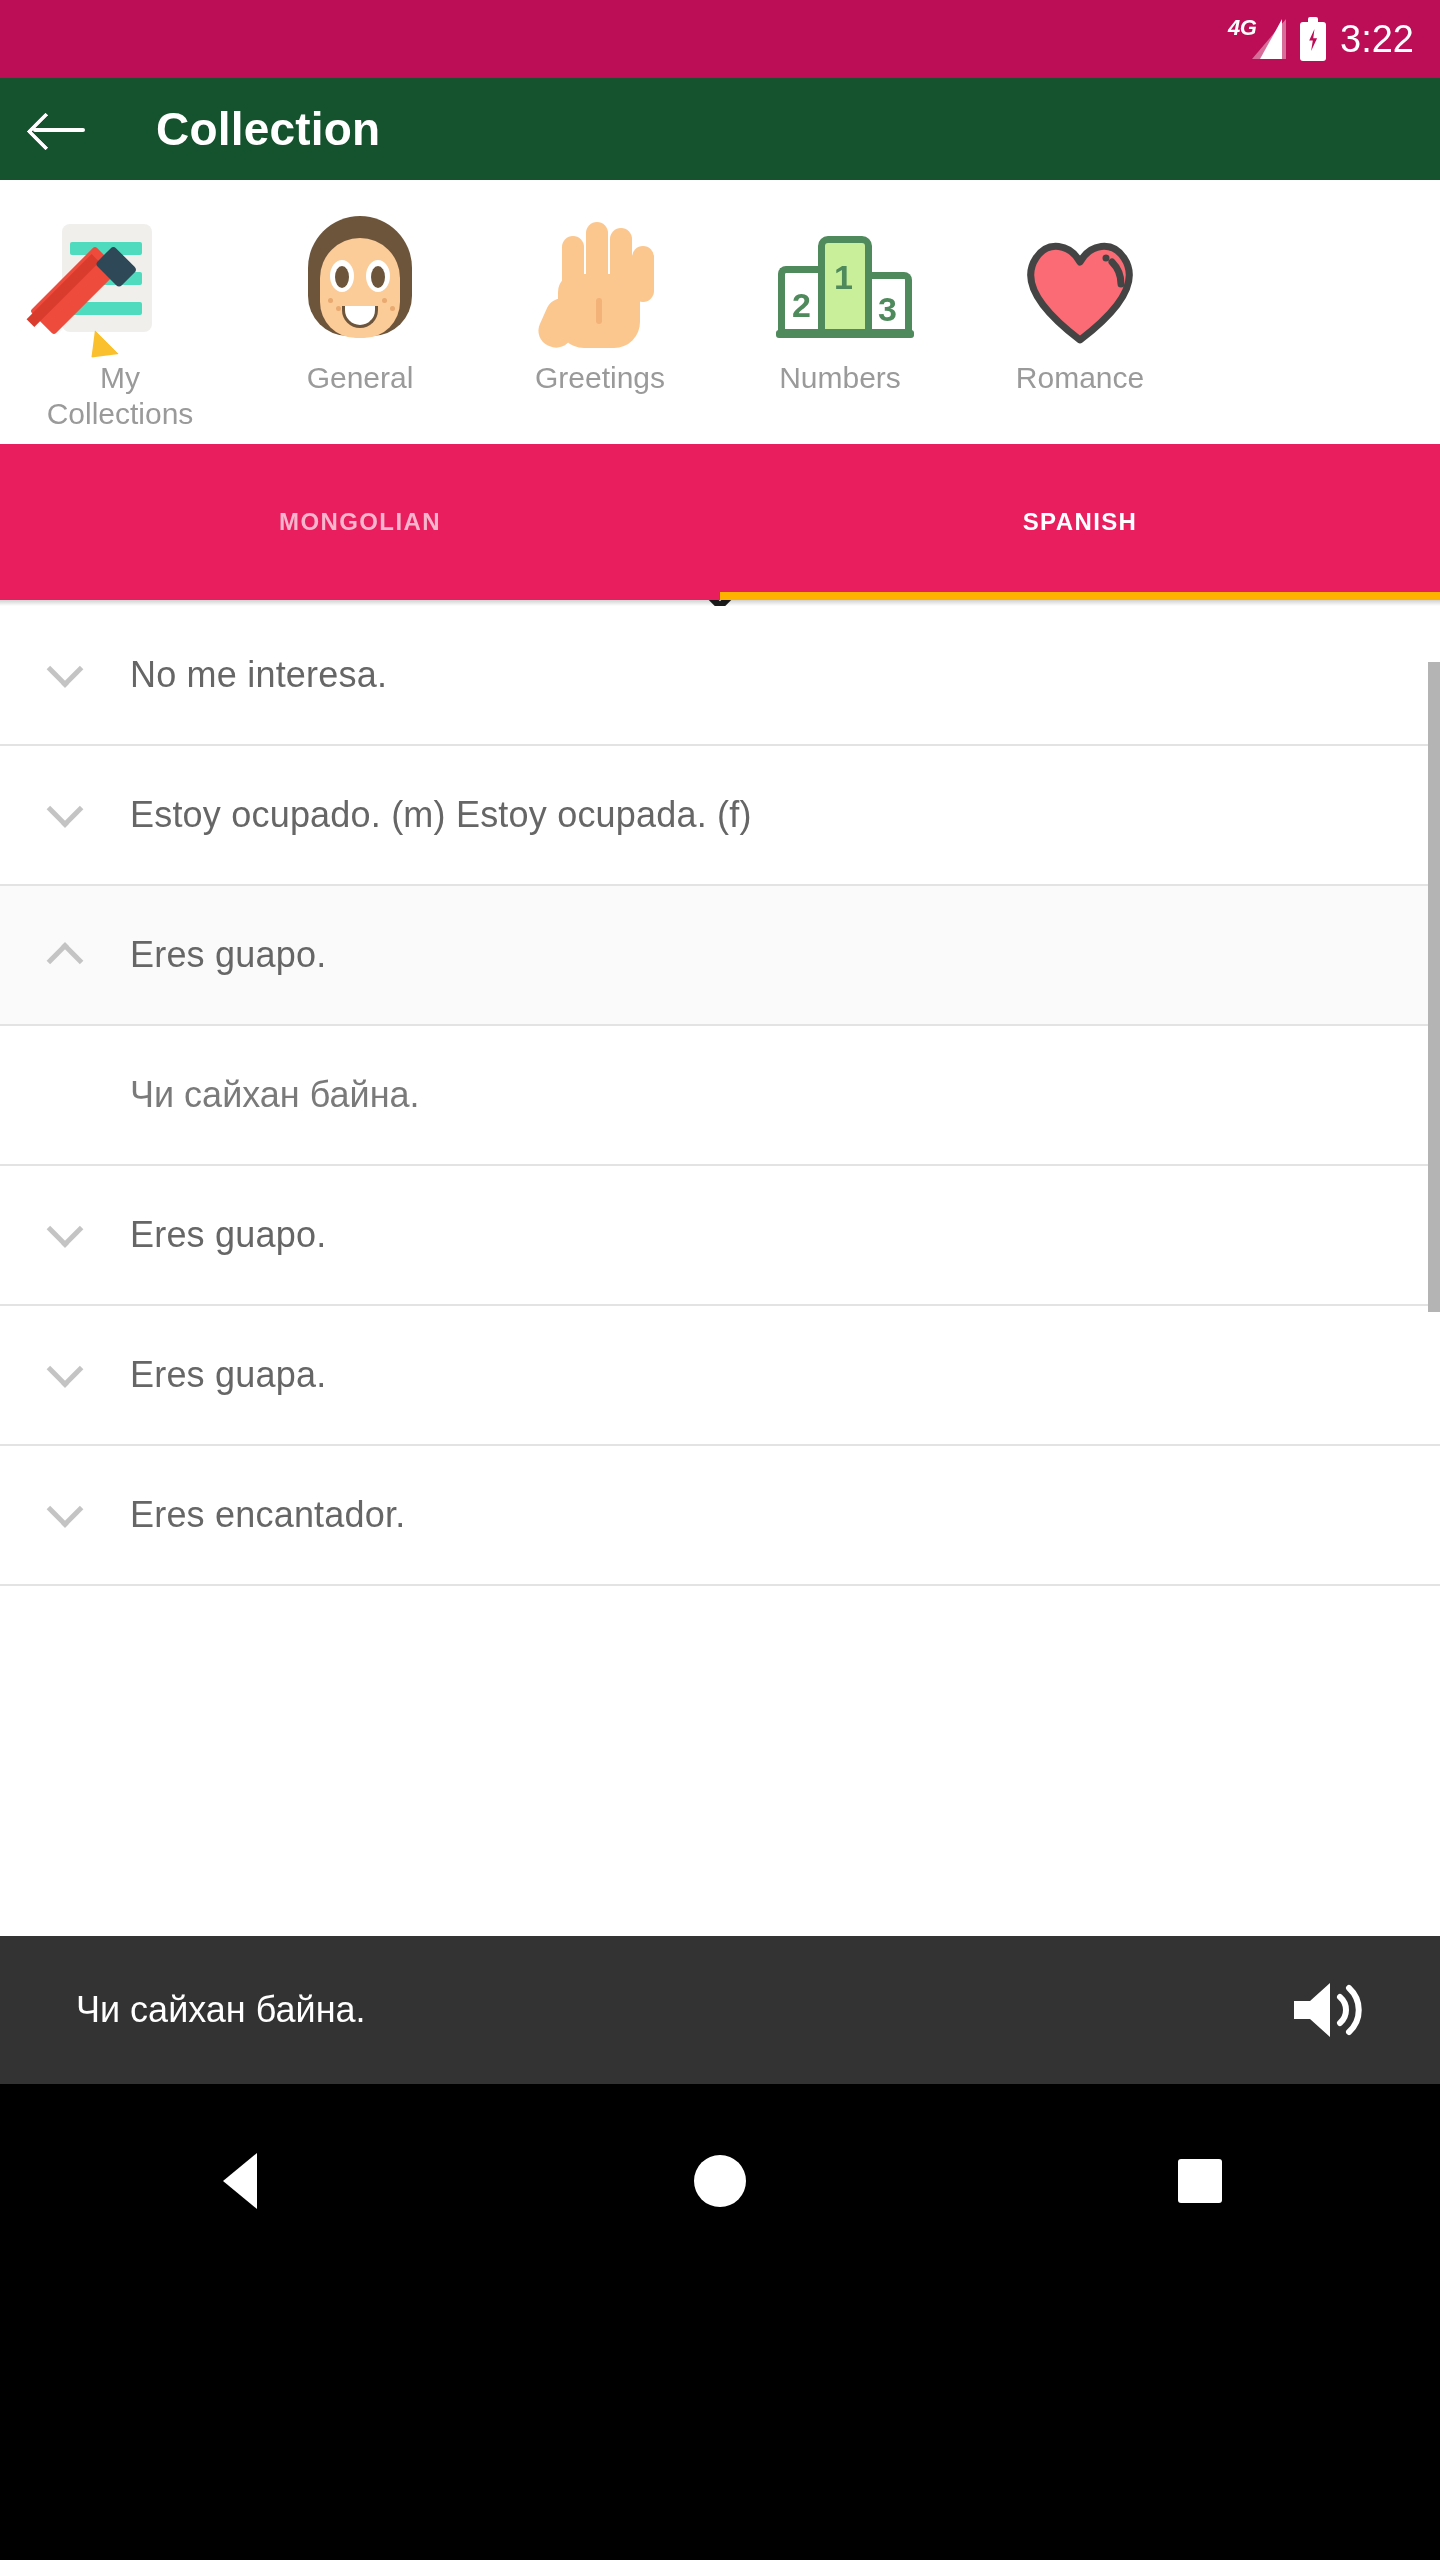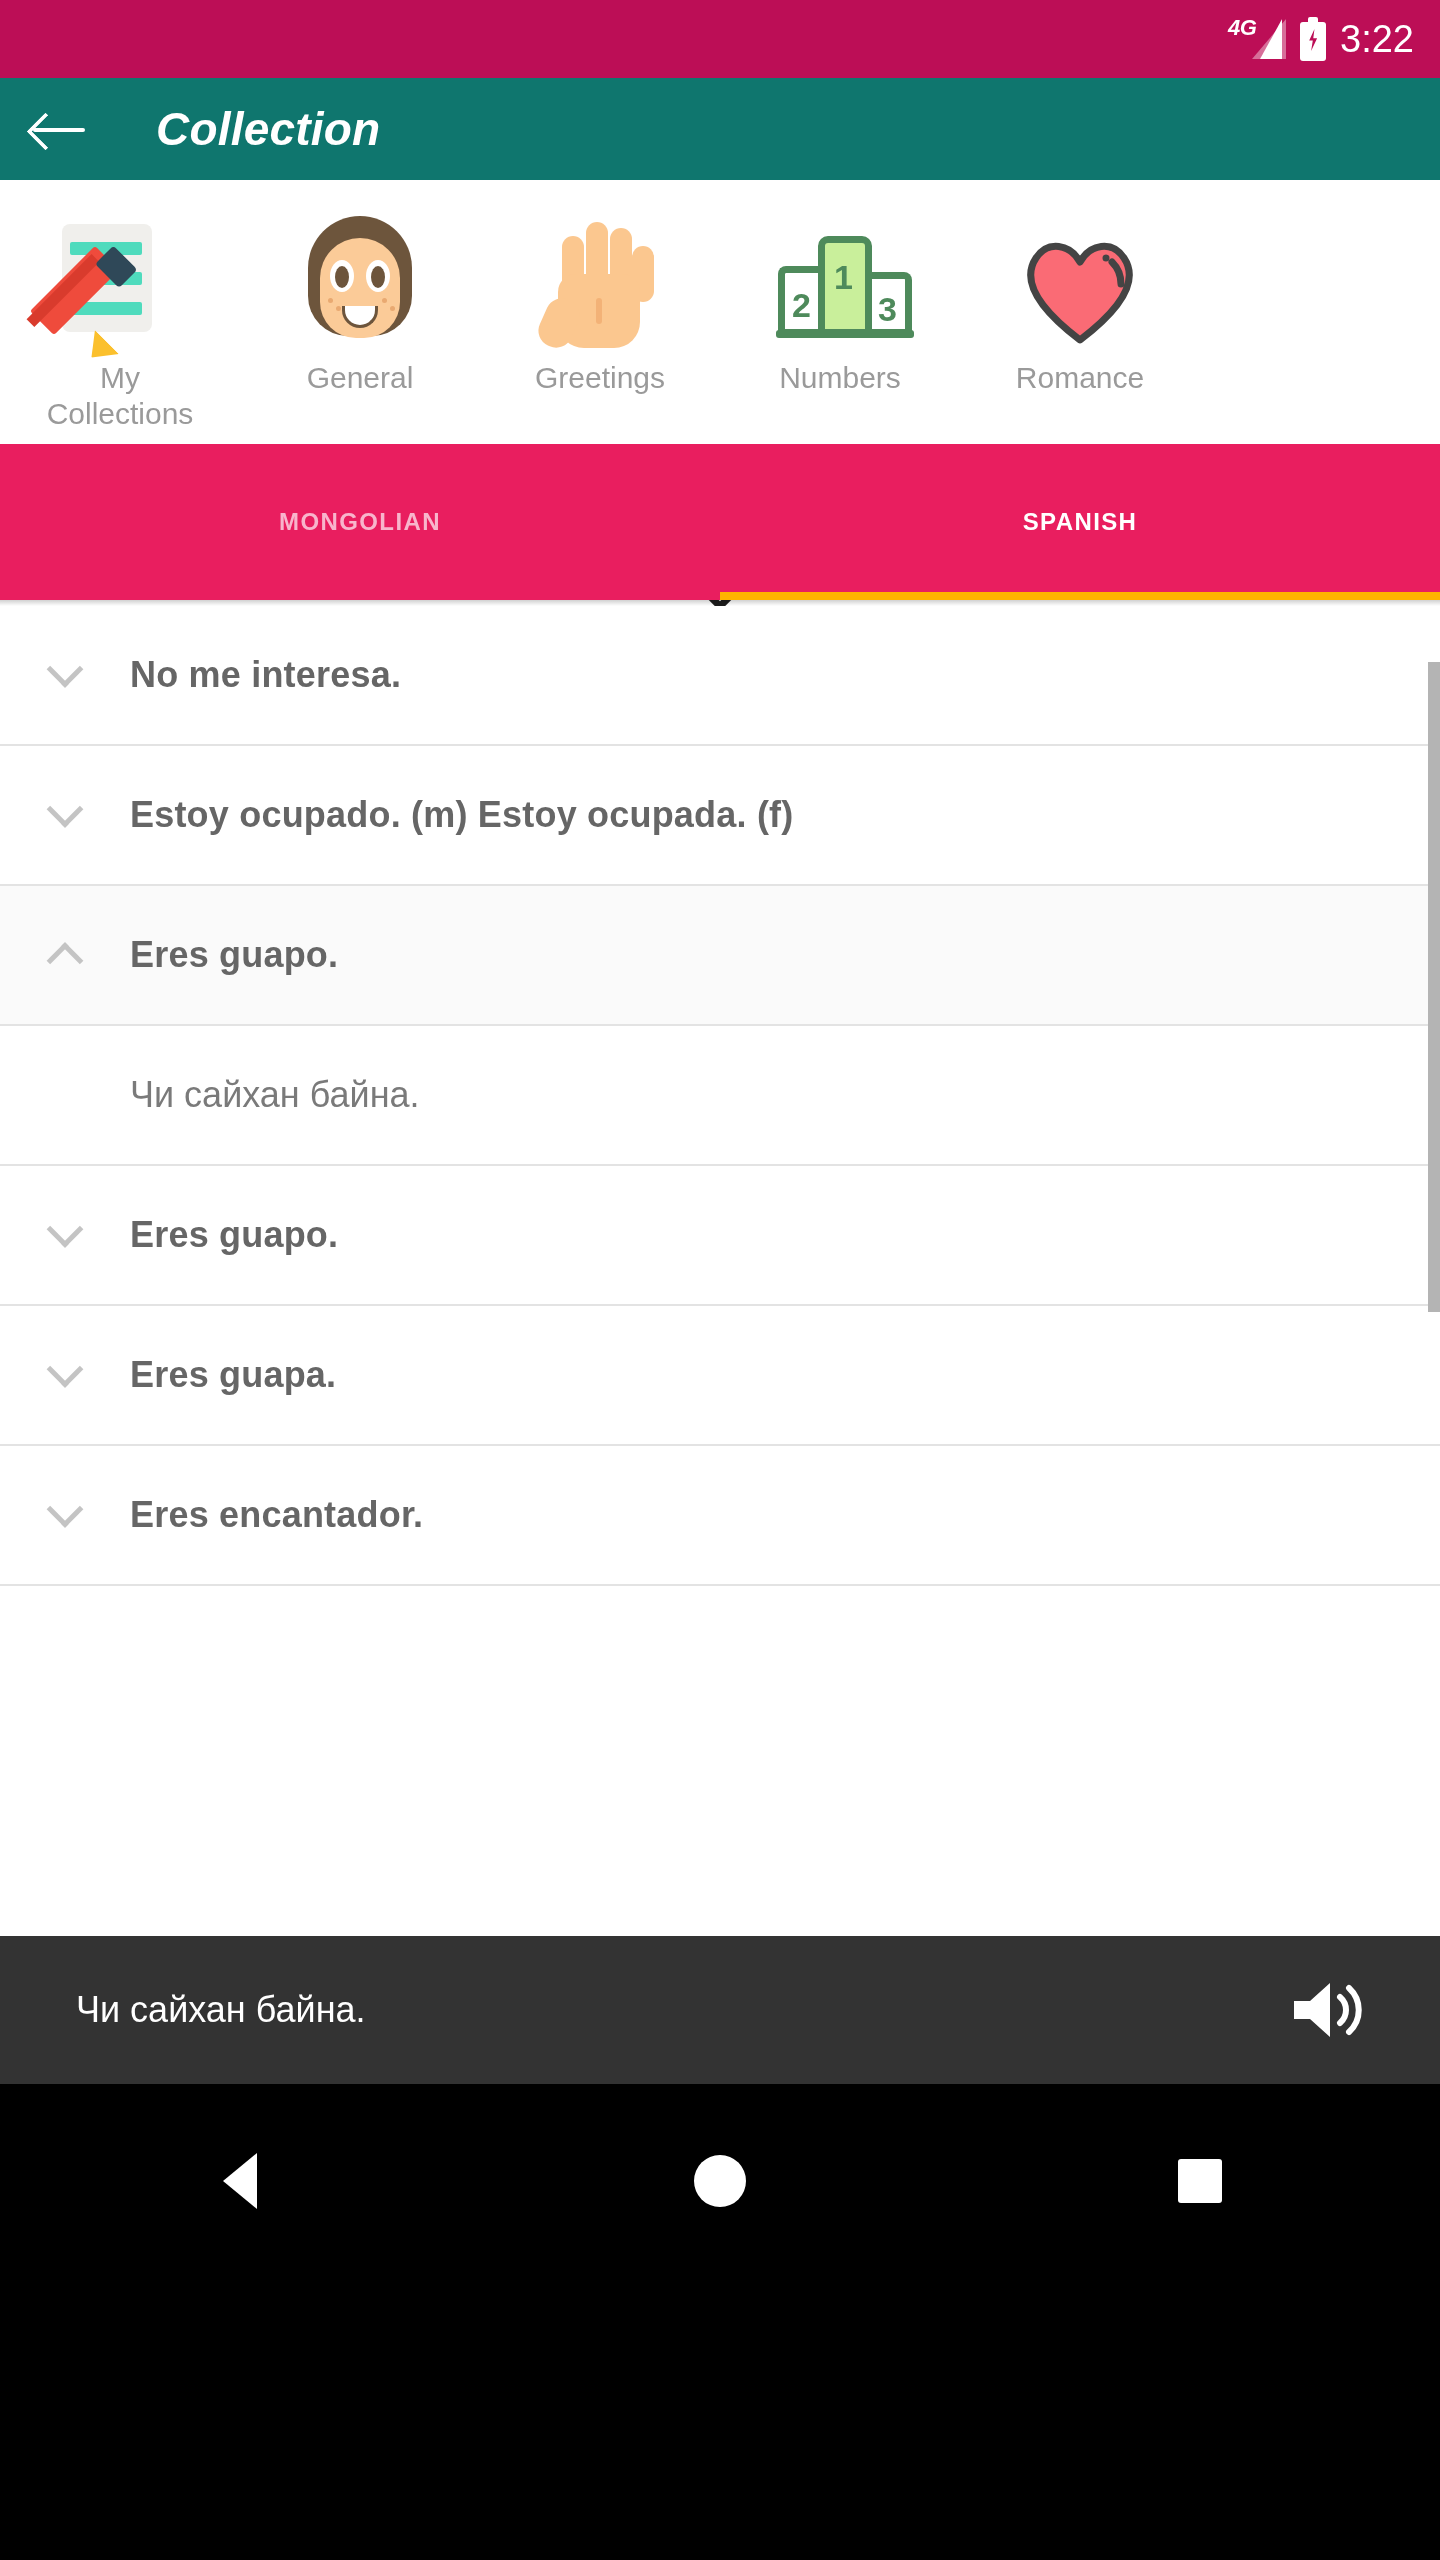--- a/index.html
+++ b/index.html
@@ -36,22 +36,22 @@
   .sb-batt-cap { position:absolute; left:8px; top:0; width:10px; height:7px;
     background:#ffffff; border-radius:2px 2px 0 0; }
   .sb-batt-bolt { position:absolute; left:7px; top:12px; width:12px; height:22px;
     background:#bc0e56;
     clip-path:polygon(62% 0, 18% 52%, 48% 52%, 34% 100%, 84% 42%, 52% 42%); }
   .sb-time { font-size:38px; color:#ffffff; font-weight:400; letter-spacing:0px; line-height:38px; }
 
   
   .appbar {
     position:absolute; top:78px; left:0; width:1440px; height:102px;
-    background:#0f766e;
-    display:flex; align-items:center;font-style:italic;
+    background:#14532d;
+    display:flex; align-items:center;
   }
   .back-btn {
     width:118px; height:102px;
     display:flex; align-items:center; justify-content:center;
     cursor:pointer;
   }
   .back-arrow { width:56px; height:40px; position:relative; }
   .back-arrow::before {
     content:""; position:absolute; left:2px; top:19px;
     width:52px; height:4px; background:#fff; border-radius:2px;
@@ -202,21 +202,21 @@
     position:relative; width:1440px; height:140px;
     border-bottom:2px solid #e3e3e3;
     display:flex; align-items:center;
   }
   .row.expanded { background:#fafafa; }
   .row-chev { width:130px; display:flex; align-items:center; justify-content:center; cursor:pointer; }
   .cv { width:26px; height:26px; border-right:5px solid #c4c4c4; border-bottom:5px solid #c4c4c4; }
   .cv.down { transform:rotate(45deg) translate(-4px,-4px); }
   .cv.up    { transform:rotate(-135deg) translate(-4px,-4px); }
   .row-text {
-    font-size:36px; font-weight:bold; color:#666666;
+    font-size:36px; font-weight:normal; color:#666666;
     letter-spacing:0.2px; white-space:nowrap;
   }
   .row.translation { border-bottom:2px solid #e3e3e3; background:#ffffff; }
   .trans-text {
     margin-left:130px; font-size:36px; font-weight:normal; color:#7a7a7a;
   }
   .scrollbar {
     position:absolute; right:0; top:56px; width:12px; height:650px;
     background:#b4b4b4;
   }

